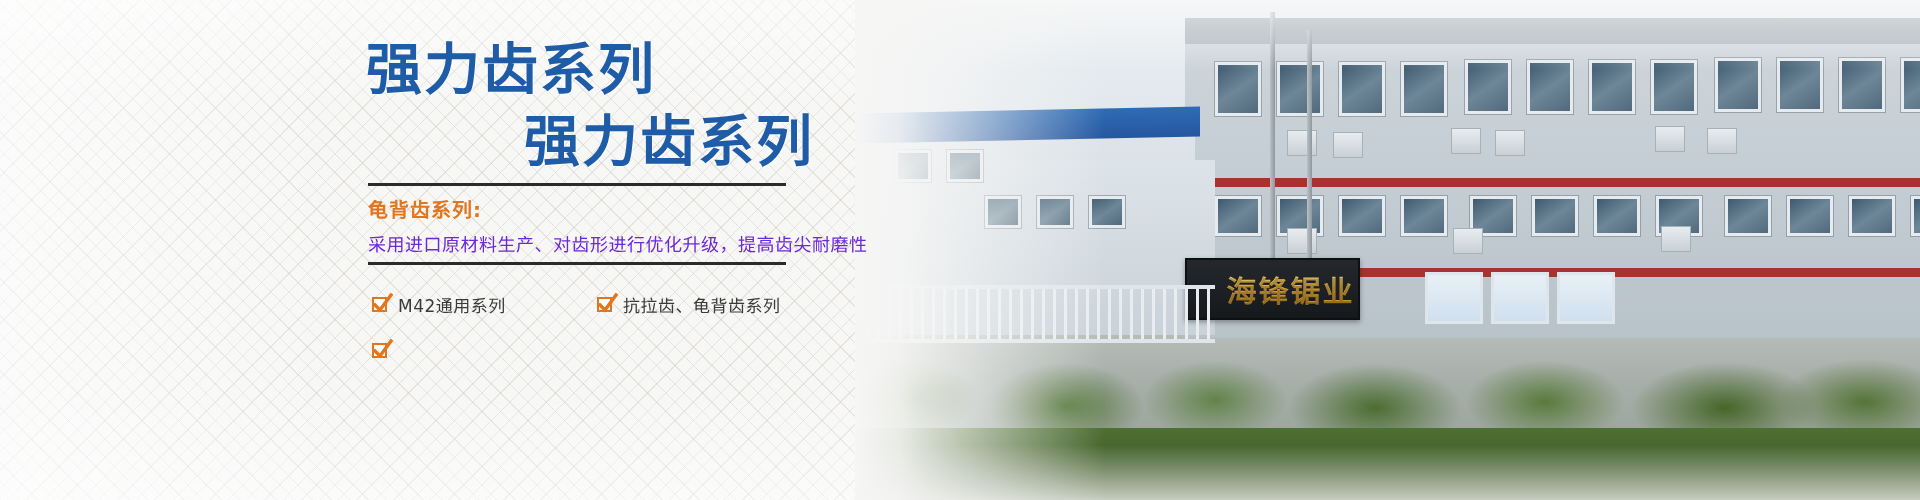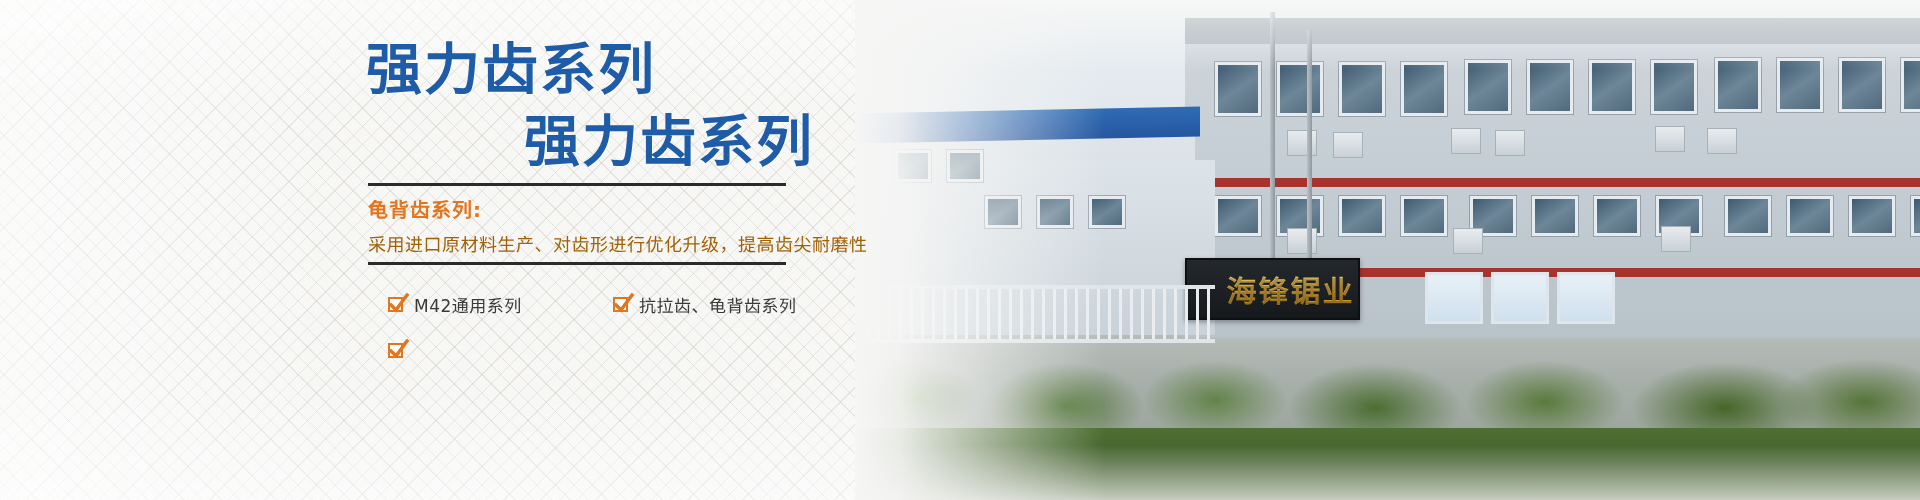--- a/index.html
+++ b/index.html
@@ -204,27 +204,27 @@
     font-size:20px; font-weight:700;
     color:#e2761f;
     letter-spacing:1px;
     white-space:nowrap;
   }
 
   .feat-desc{
     position:absolute; left:368px; top:230px;
     font-family:Liberation Mono, monospace;
     font-size:18px; font-weight:400;
-    color:#a16207;
+    color:#6d28d9;
     letter-spacing:.5px;
     white-space:nowrap;
   }
 
   .series-grid{
-    position:absolute; left:388px; top:292px;
+    position:absolute; left:372px; top:292px;
     width:440px;
     display:grid;
     grid-template-columns:215px 215px;
     grid-row-gap:26px;
     grid-column-gap:10px;
   }
   .series-item{
     display:flex; align-items:center; gap:11px;
     white-space:nowrap;
   }

